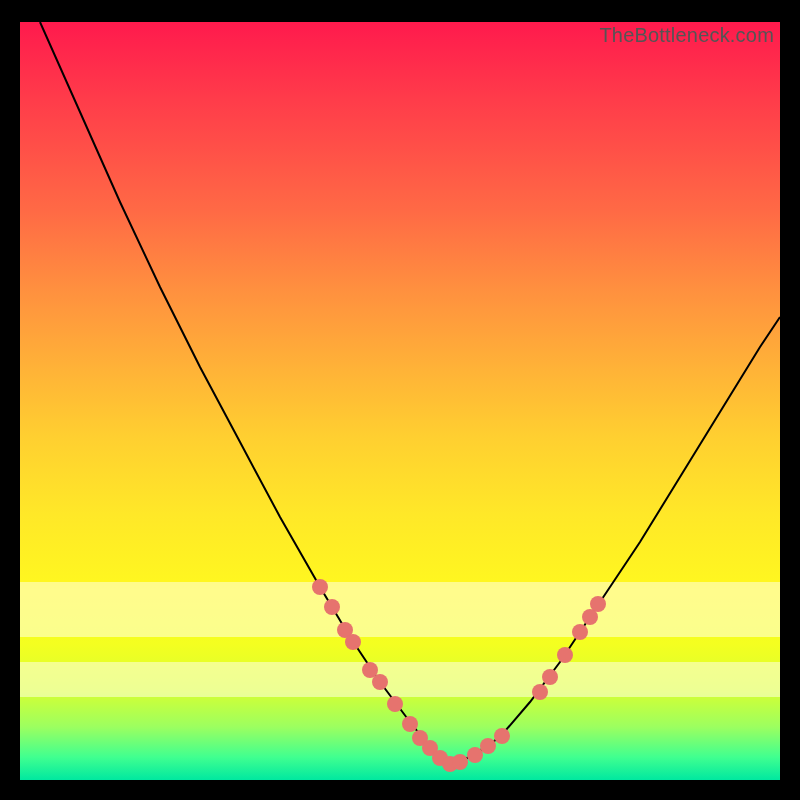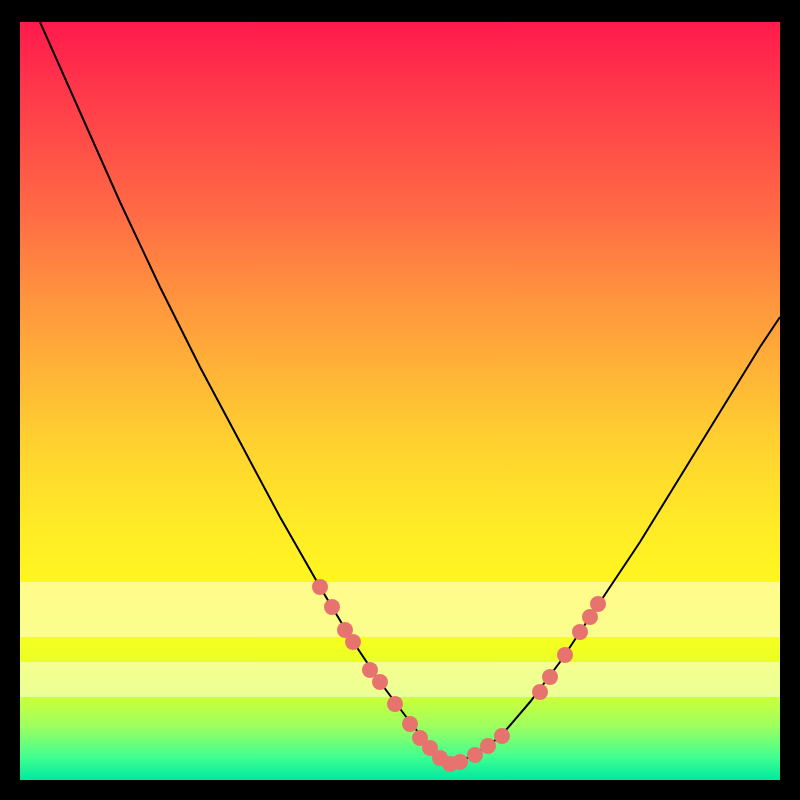--- a/index.html
+++ b/index.html
@@ -61,20 +61,21 @@
     position: absolute;
     left: 0;
     width: 100%;
     background: rgba(255,255,230,0.55);
   }
 </style>
 </head>
 <body>
 
 <div class="frame">
+  <div class="attribution">TheBottleneck.com</div>
 
   <div class="band-pale" id="band0" style="top: 560px; height: 55px;"></div>
   <div class="band-pale" id="band1" style="top: 640px; height: 35px;"></div>
 
   <svg class="curve" viewBox="0 0 760 758">
     <path id="curvePath" class="curve-path" d="M20 0 L60 90 L100 180 L140 265 L180 345 L220 420 L260 495 L300 565 L330 615 L360 660 L390 700 L410 725 L430 742 L450 735 L480 715 L510 680 L540 640 L580 580 L620 520 L660 455 L700 390 L740 325 L760 295"></path>
     <g id="dotsGroup">
         <circle cx="300" cy="565" r="8" class="dot"></circle>
         <circle cx="312" cy="585" r="8" class="dot"></circle>
         <circle cx="325" cy="608" r="8" class="dot"></circle>

